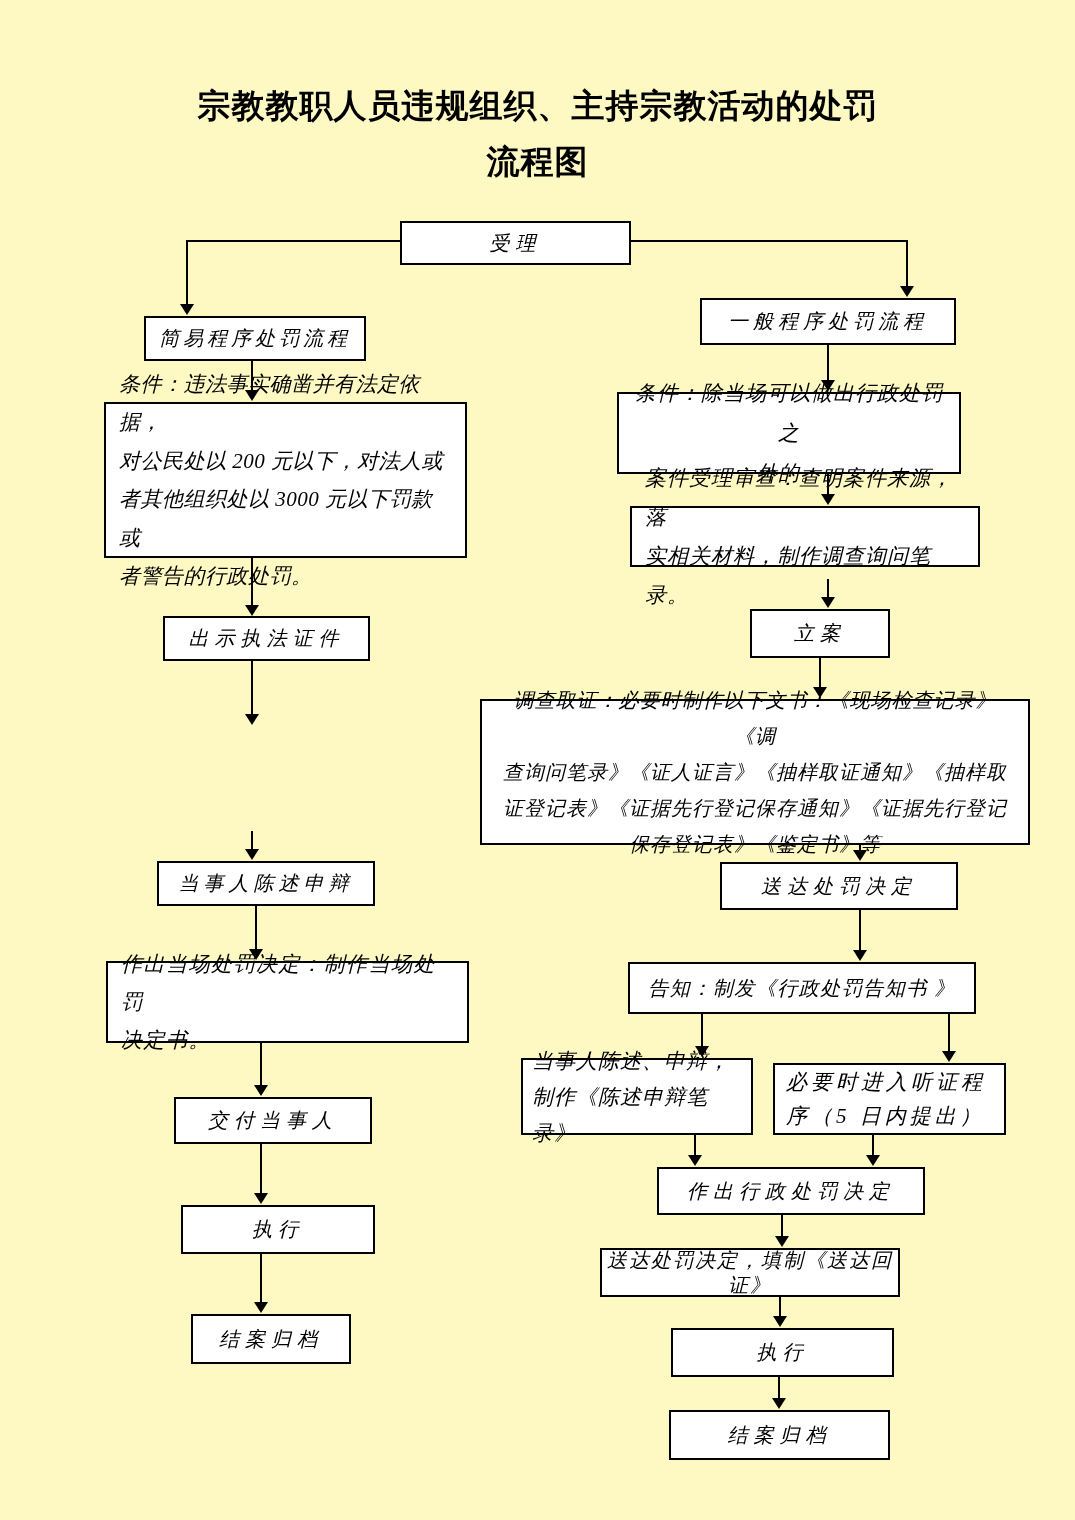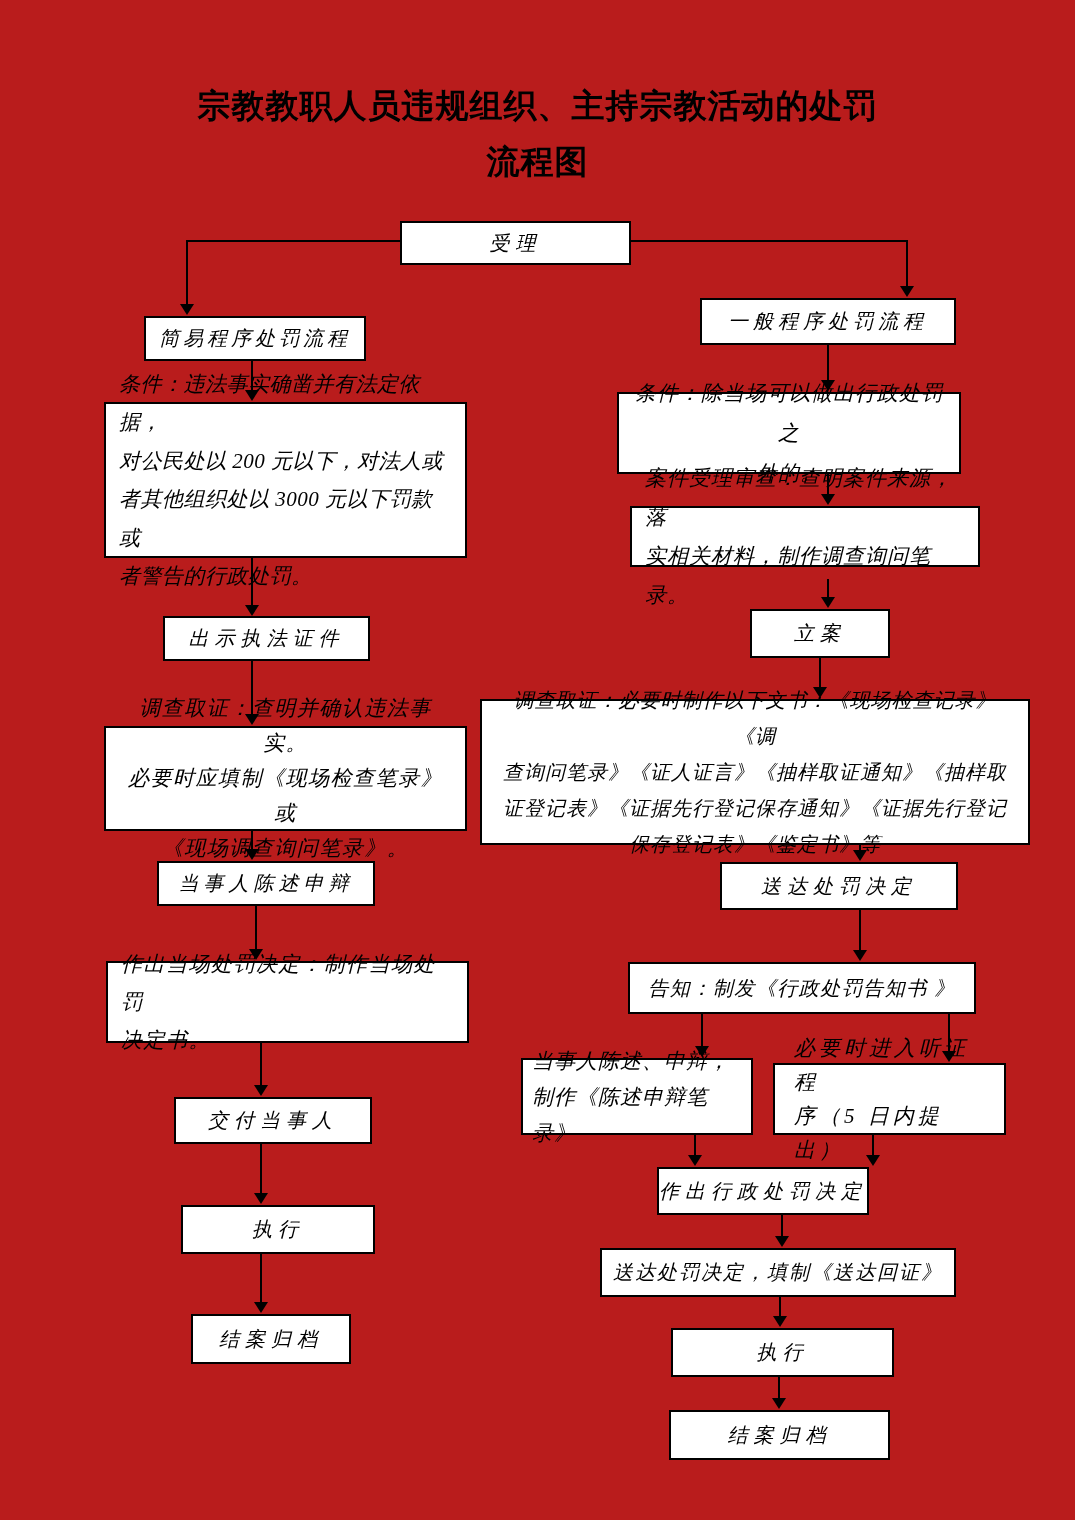--- a/index.html
+++ b/index.html
@@ -1,17 +1,17 @@
 <!DOCTYPE html>
 <html><head>
 <meta charset="utf-8">
 <style>
   html,body { margin:0; padding:0; background:#ffffff; }
   .canvas {
-    position:relative; width:1075px; height:1520px; background:#b91c1c;
+    position:relative; width:1075px; height:1520px; background:#fef9c3;
     font-family:"Liberation Serif","DejaVu Serif",serif; color:#000;
     margin:0 auto; overflow:hidden;
   }
   .title {
     position:absolute; left:0; right:0; text-align:center;
     font-family:"Liberation Sans","DejaVu Sans",sans-serif;
     font-weight:bold; font-size:33px; letter-spacing:1px; color:#000;
   }
   .node {
     position:absolute; box-sizing:border-box;
@@ -52,45 +52,42 @@
 者警告的行政处罚。</div>
   <div class="node ml c" style="left:617px;top:392px;width:344px;height:82px;line-height:40px">条件：除当场可以做出行政处罚之
 外的。</div>
 
   <div class="node ml" style="left:630px;top:506px;width:350px;height:61px;line-height:39px">案件受理审查：查明案件来源，落
 实相关材料，制作调查询问笔录。</div>
 
   <div class="node" style="left:163px;top:616px;width:207px;height:45px">出示执法证件</div>
   <div class="node" style="left:750px;top:609px;width:140px;height:49px">立案</div>
 
-  <div class="node ml c" style="left:104px;top:726px;width:363px;height:105px;line-height:35px;letter-spacing:1.5px">调查取证：查明并确认违法事实。
-必要时应填制《现场检查笔录》或
-《现场调查询问笔录》。</div>
   <div class="node ml c" style="left:480px;top:699px;width:550px;height:146px;line-height:36px;font-size:20px;padding:16px 12px">调查取证：必要时制作以下文书：《现场检查记录》《调
 查询问笔录》《证人证言》《抽样取证通知》《抽样取
 证登记表》《证据先行登记保存通知》《证据先行登记
 保存登记表》《鉴定书》等</div>
 
   <div class="node" style="left:157px;top:861px;width:218px;height:45px;letter-spacing:5px">当事人陈述申辩</div>
   <div class="node" style="left:720px;top:862px;width:238px;height:48px">送达处罚决定</div>
 
   <div class="node ml" style="left:106px;top:961px;width:363px;height:82px;line-height:38px;letter-spacing:1.5px">作出当场处罚决定：制作当场处罚
 决定书。</div>
   <div class="node" style="left:628px;top:962px;width:348px;height:52px;letter-spacing:1.5px">告知：制发《行政处罚告知书 》</div>
 
   <div class="node ml" style="left:521px;top:1058px;width:232px;height:77px;line-height:36px;padding:12px 9px">当事人陈述、申辩，
 制作《陈述申辩笔录》</div>
-  <div class="node ml" style="left:773px;top:1063px;width:233px;height:72px;line-height:34px;padding:0 19px;letter-spacing:4px">必要时进入听证程
+  <div class="node ml" style="left:773px;top:1063px;width:233px;height:72px;line-height:34px;padding:0 11px;letter-spacing:4px">必要时进入听证程
 序（5 日内提出）</div>
 
   <div class="node" style="left:174px;top:1097px;width:198px;height:47px">交付当事人</div>
-  <div class="node" style="left:657px;top:1167px;width:212px;height:48px">作出行政处罚决定</div>
+  <div class="node" style="left:657px;top:1167px;width:268px;height:48px">作出行政处罚决定</div>
 
   <div class="node" style="left:181px;top:1205px;width:194px;height:49px">执行</div>
-  <div class="node" style="left:600px;top:1248px;width:356px;height:49px;letter-spacing:2px">送达处罚决定，填制《送达回证》</div>
+  <div class="node" style="left:600px;top:1248px;width:300px;height:49px;letter-spacing:2px">送达处罚决定，填制《送达回证》</div>
 
   <div class="node" style="left:191px;top:1314px;width:160px;height:50px">结案归档</div>
   <div class="node" style="left:671px;top:1328px;width:223px;height:49px">执行</div>
   <div class="node" style="left:669px;top:1410px;width:221px;height:50px">结案归档</div>
 
   <div class="hl" style="left:187px;top:240px;width:213px"></div>
   <div class="vl" style="left:186px;top:240px;height:65px"></div>
   <div class="ah" style="left:180px;top:304px"></div>
 
   <div class="hl" style="left:631px;top:240px;width:276px"></div>

